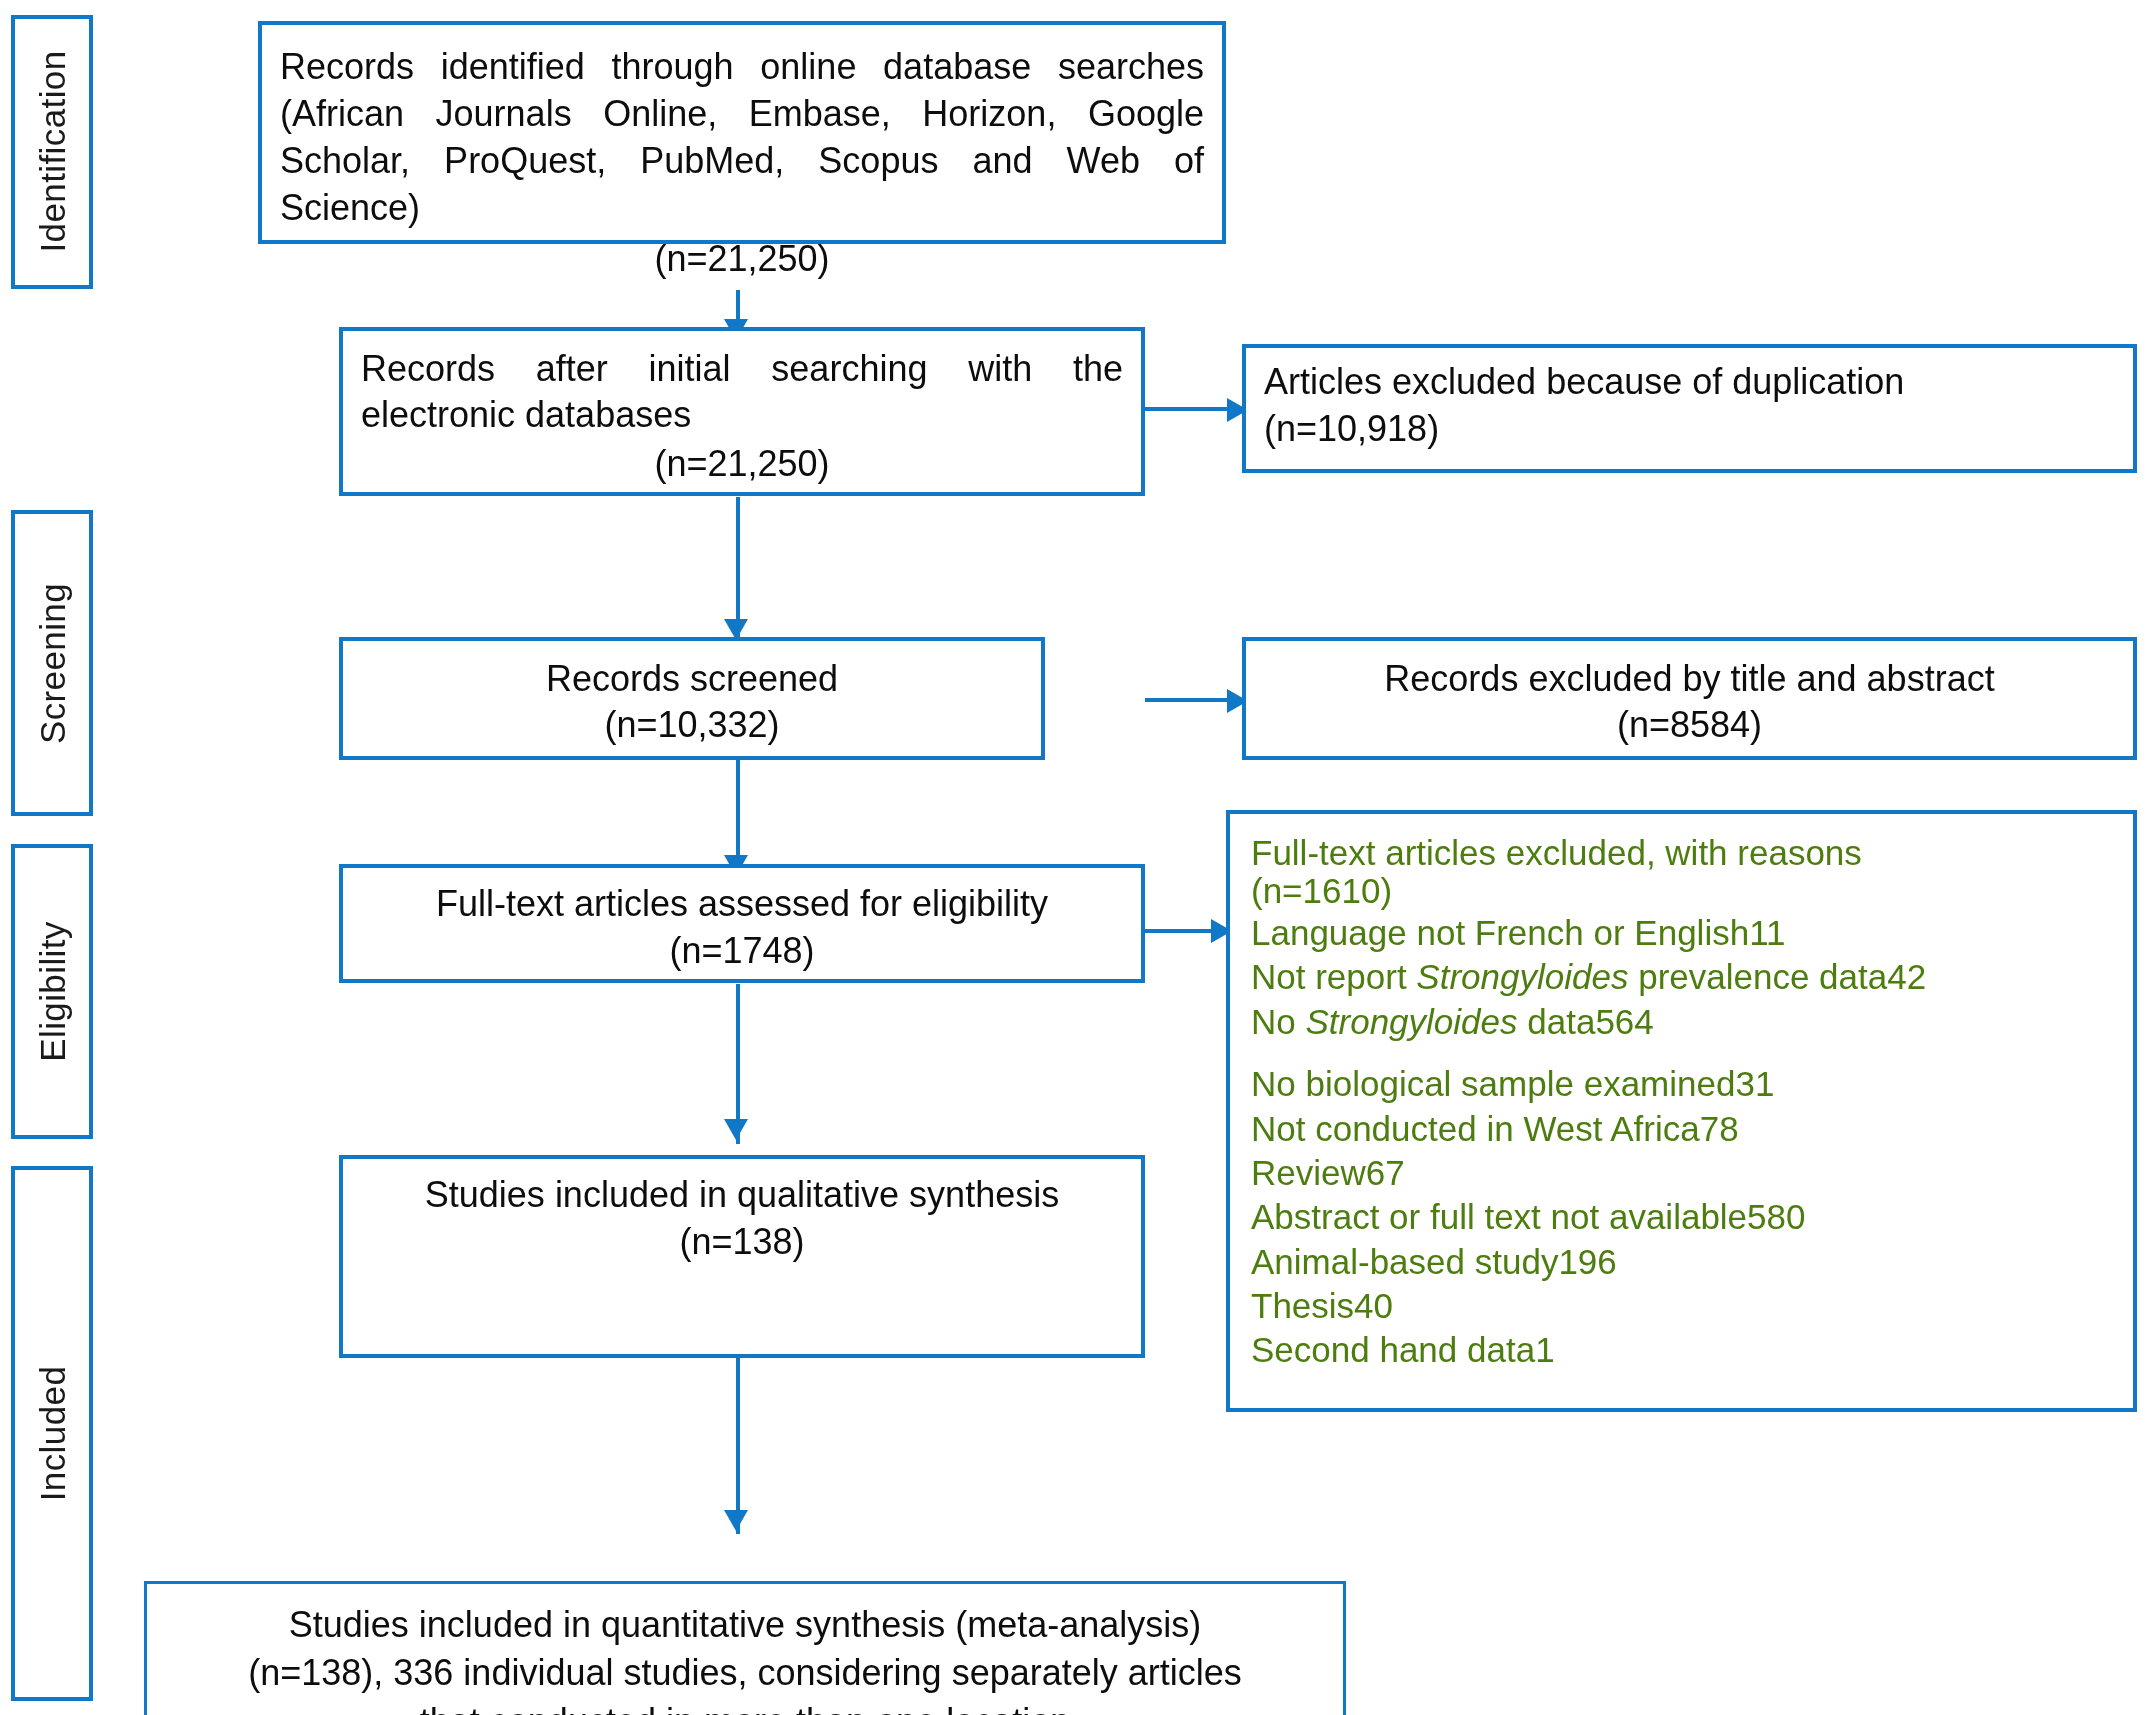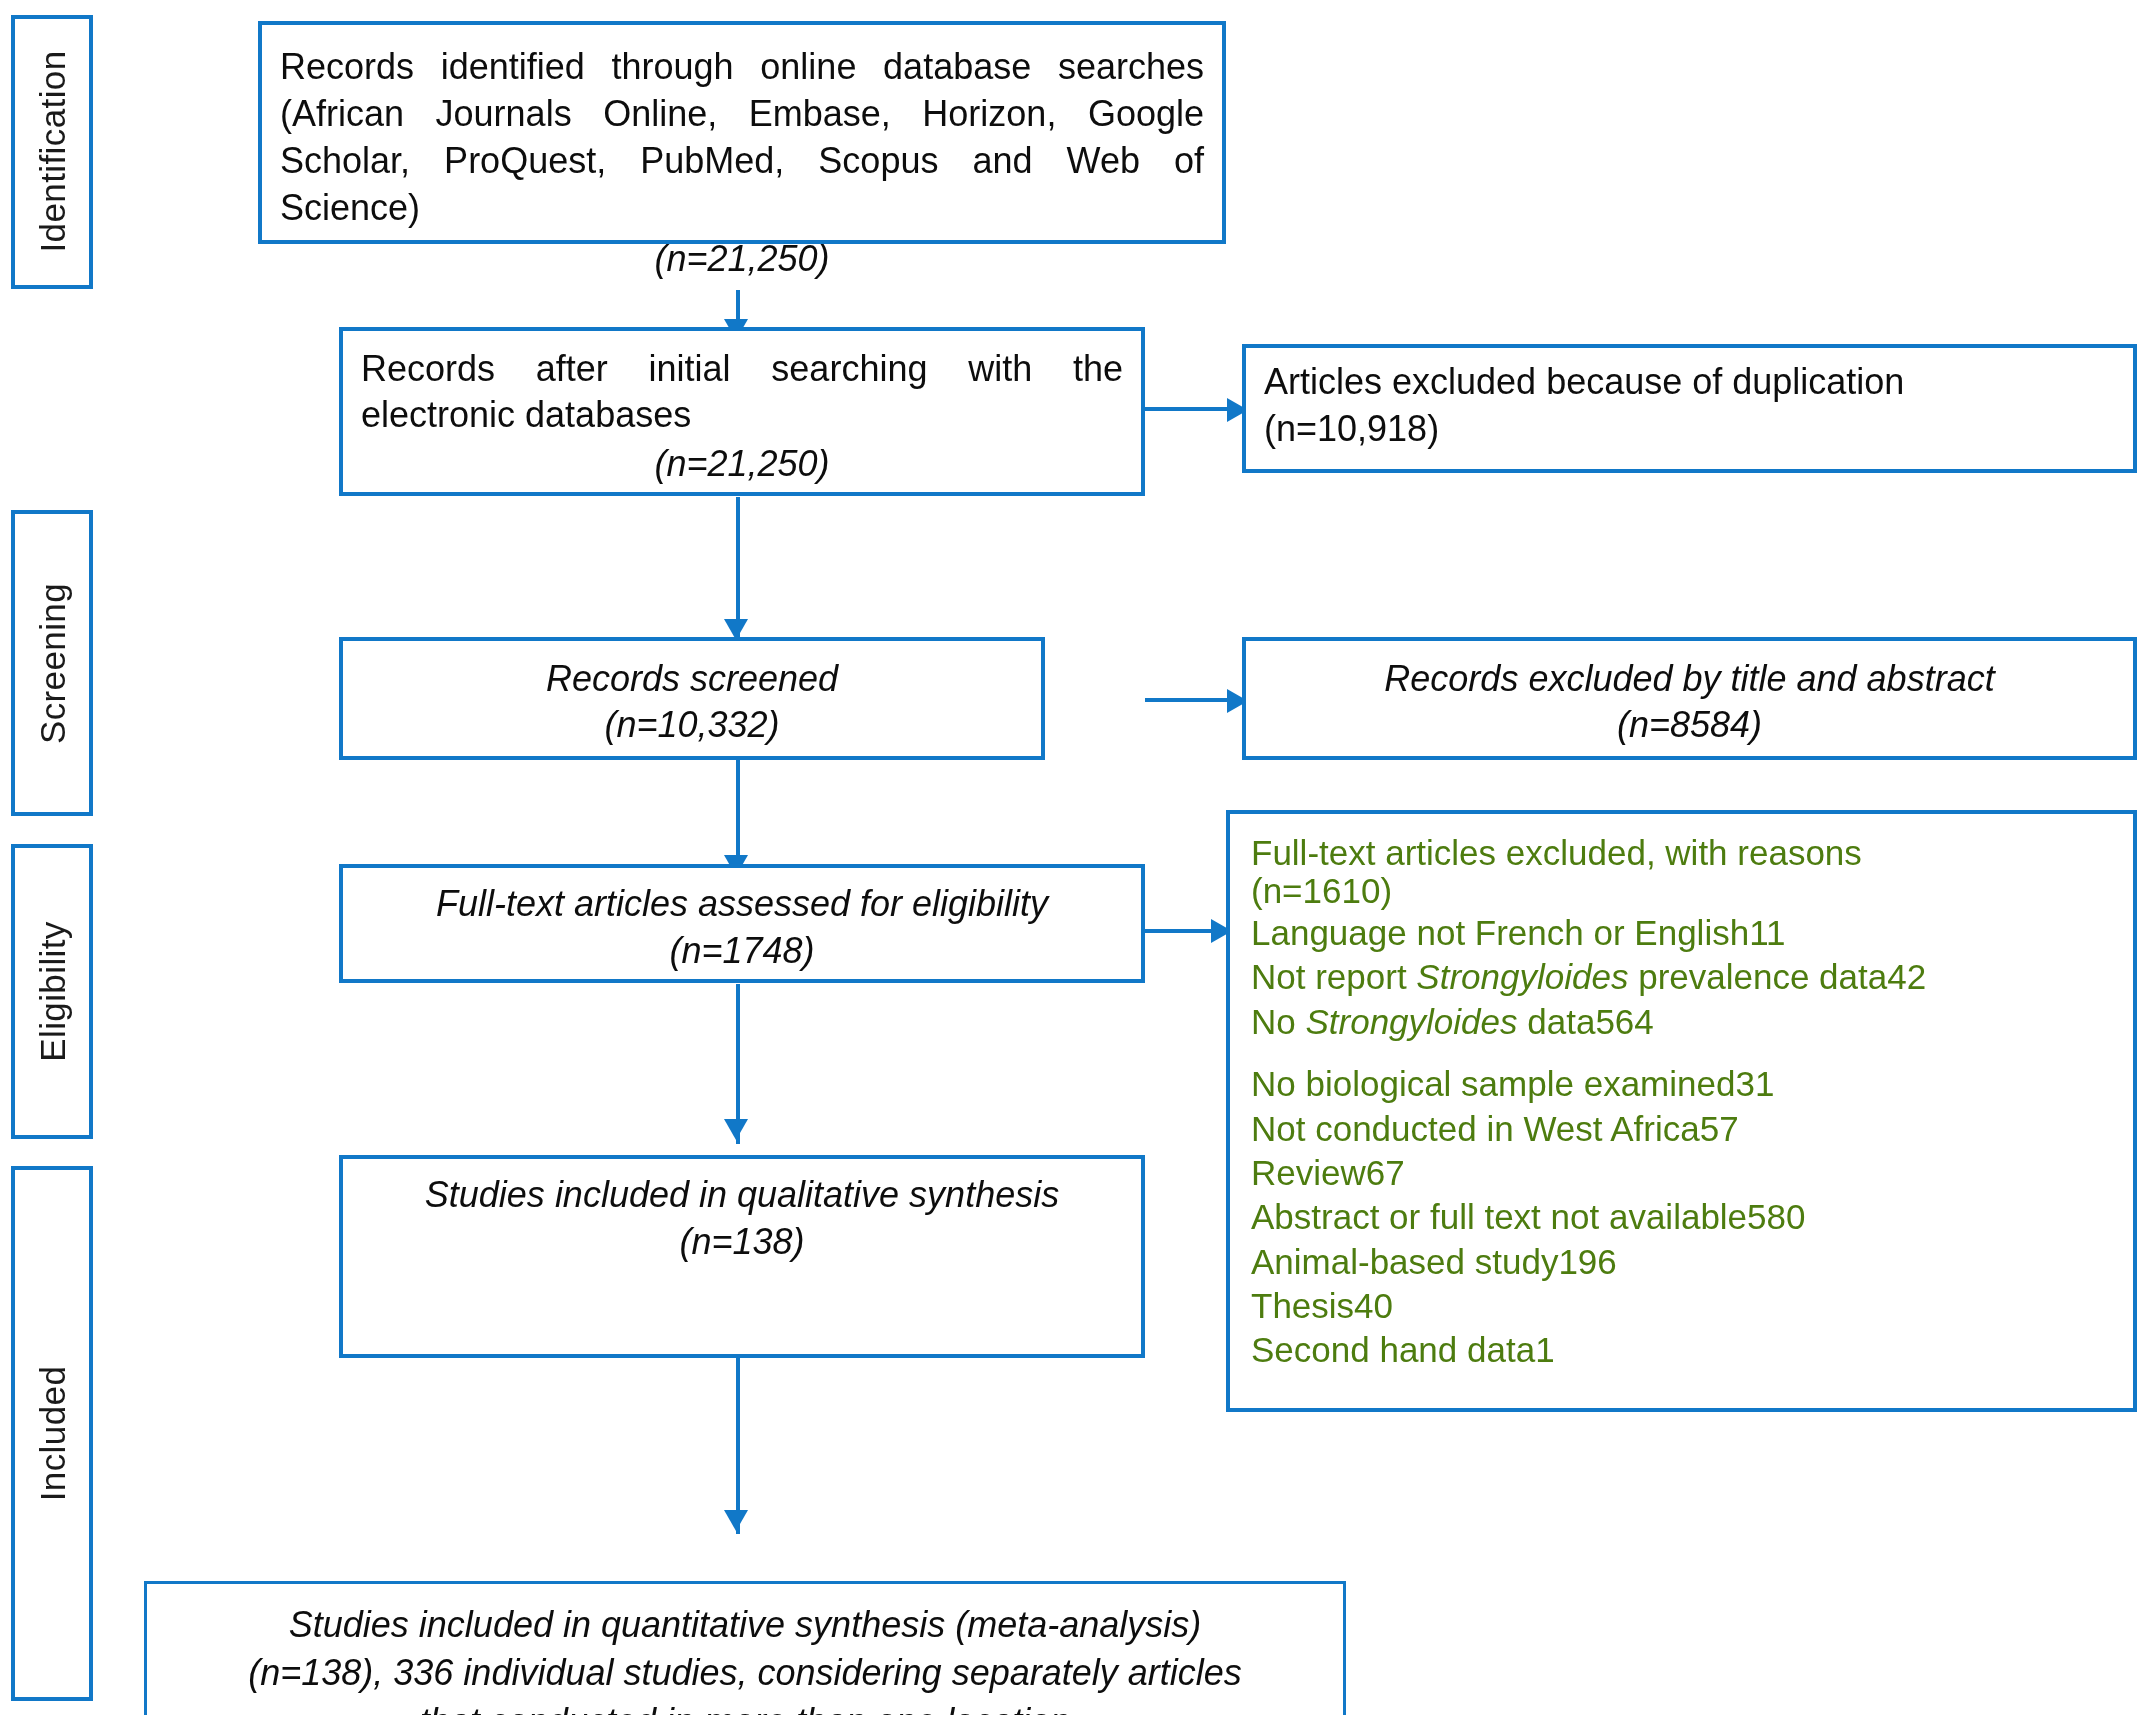--- a/index.html
+++ b/index.html
@@ -51,21 +51,21 @@
   
   .btext {
     position: absolute;
     left: 18px;
     right: 18px;
     font-size: 36px;
     line-height: 1.30;
     color: #0d0d0d;
   }
   .btext.justify { text-align: justify; text-align-last: left; }
-  .btext.center  { text-align: center; font-style: italic; }
+  .btext.center  { text-align: center; }
   .btext.left    { text-align: left; }
 
   
   .reasons {
     position: absolute;
     left: 21px;
     right: 21px;
     top: 21px;
     font-size: 35px;
     line-height: 1.04;
@@ -197,21 +197,21 @@
           <div class="rrow">
             <span class="rlabel">No <span class="sp">Strongyloides</span> data</span>
             <span class="rcount">564</span>
           </div>
           <div class="rrow gap-before">
             <span class="rlabel">No biological sample examined</span>
             <span class="rcount">31</span>
           </div>
           <div class="rrow">
             <span class="rlabel">Not conducted in West Africa</span>
-            <span class="rcount">57</span>
+            <span class="rcount">78</span>
           </div>
           <div class="rrow">
             <span class="rlabel">Review</span>
             <span class="rcount">67</span>
           </div>
           <div class="rrow">
             <span class="rlabel">Abstract or full text not available</span>
             <span class="rcount">580</span>
           </div>
           <div class="rrow">

